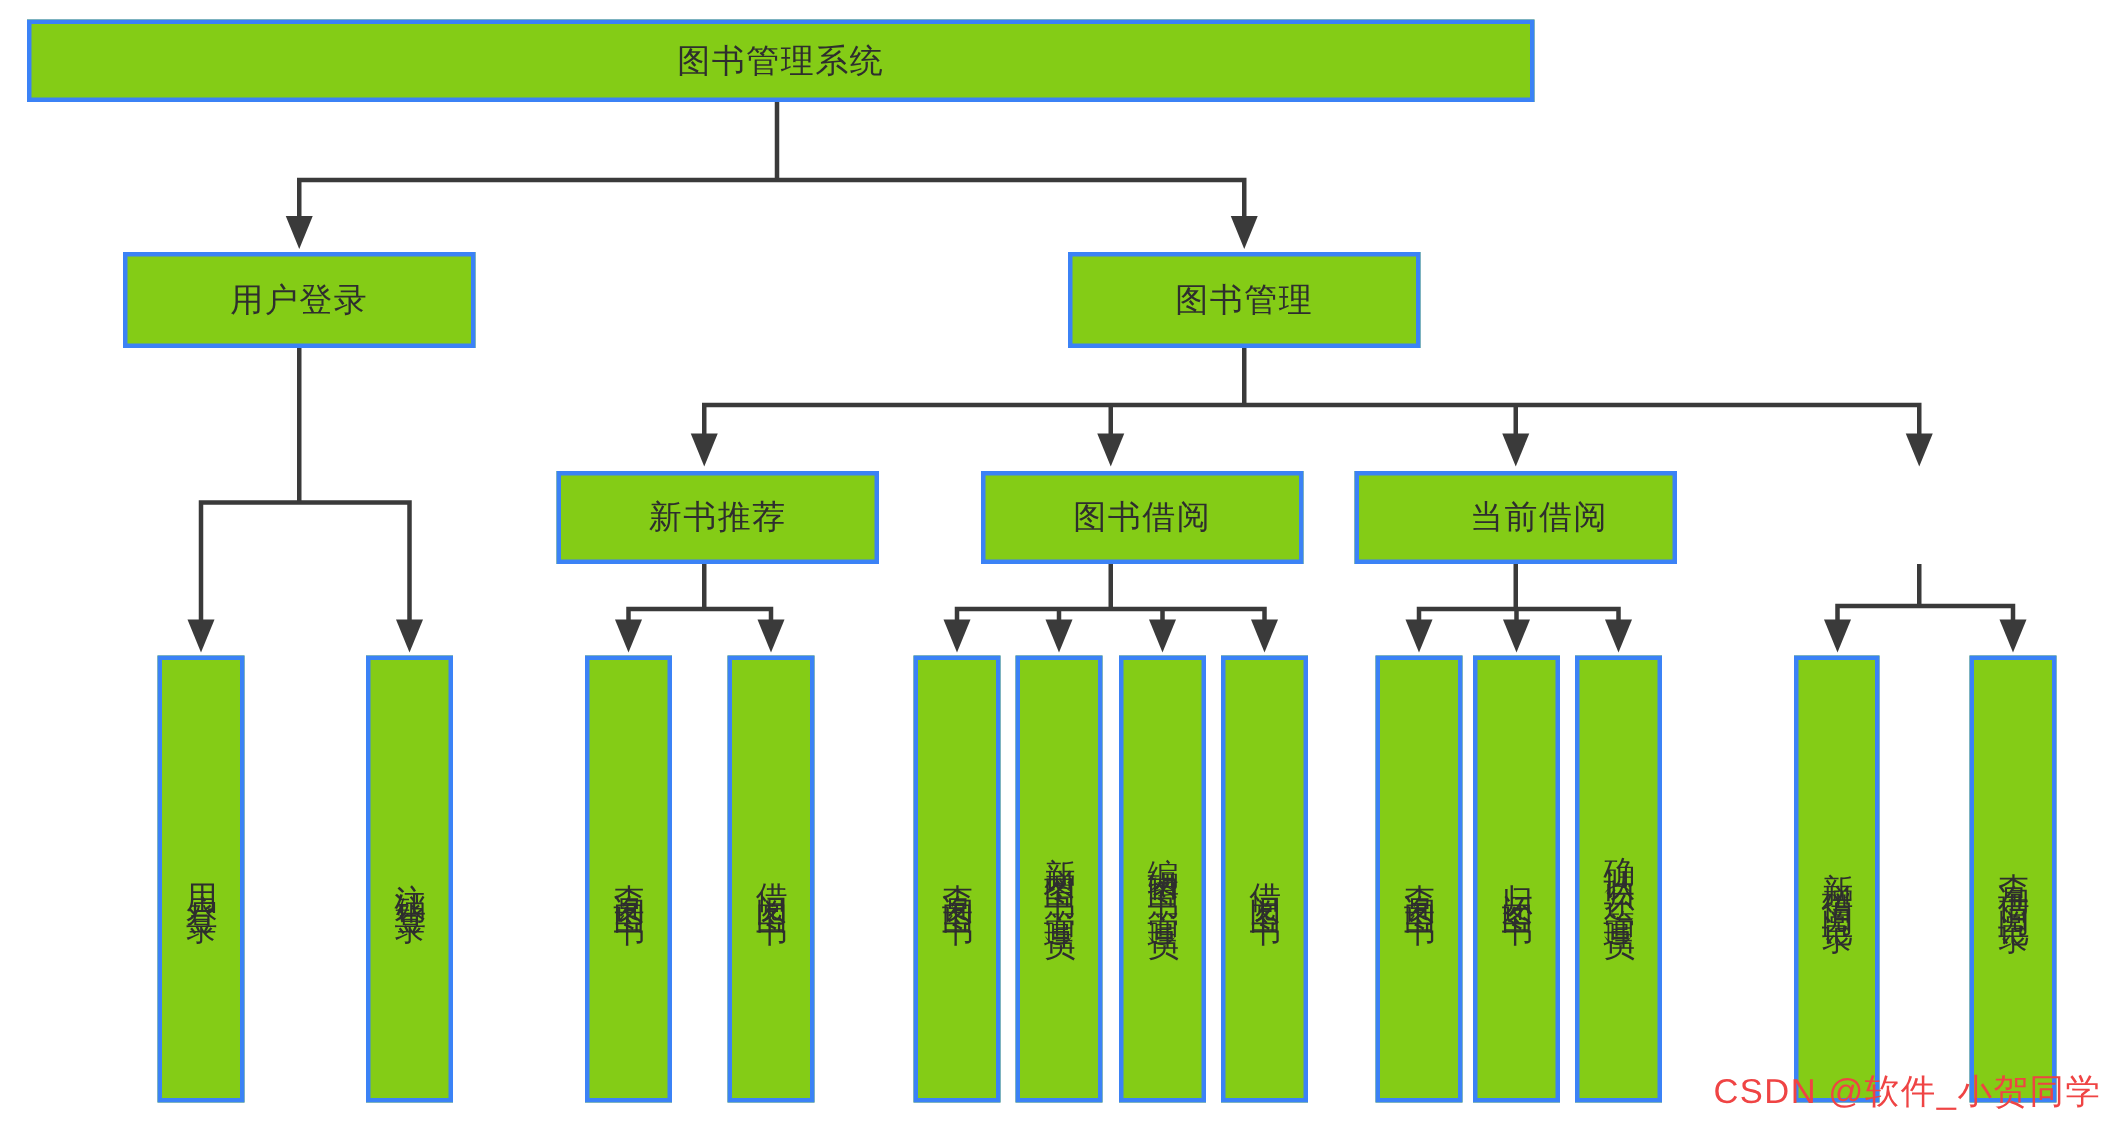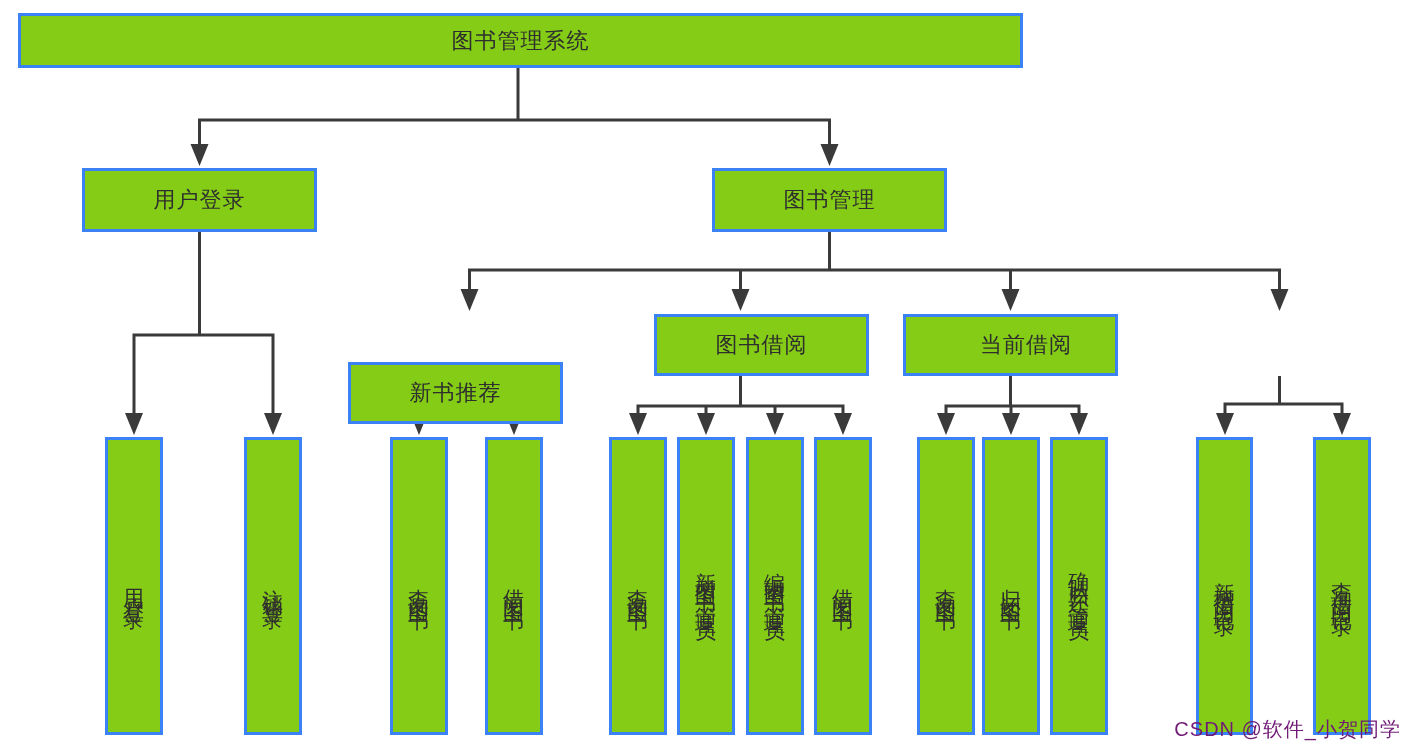--- a/index.html
+++ b/index.html
@@ -21,40 +21,40 @@
     align-items: center;
     justify-content: center;
     color: #2e2e2e;
   }
   .h { font-size: 22px; letter-spacing: 1px; white-space: nowrap; }
   .root { left: 18px;  top: 13px;  width: 1005px; height: 55px; }
   .l2   { top: 168px; width: 235px; height: 64px; }
   .l2a  { left: 82px; }
   .l2b  { left: 712px; }
   .l3   { top: 314px; width: 215px; height: 62px; }
-  .l3a  { left: 348px; margin-top: 48px; }
+  .l3a  { left: 371px; }
   .l3b  { left: 654px; }
   .l3c  { left: 903px; padding-left: 31px; }
   .l3d  { left: 1172px; }
   .leaf { top: 437px; height: 298px; width: 58px; }
   .vtext {
     writing-mode: vertical-rl;
     text-orientation: mixed;
     font-size: 21px;
     letter-spacing: 7px;
     line-height: 1;
     color: #2e2e2e;
   }
   .watermark {
     position: absolute;
     right: 4px;
     bottom: 4px;
-    font-size: 20px;
+    font-size: 23px;
     letter-spacing: 1px;
-    color: #701a75;
+    color: #ef4444;
     white-space: nowrap;
   }
 </style>
 </head>
 <body>
 
 <div class="canvas">
 
   <svg class="edges" width="1405" height="747" viewBox="0 0 1405 747">
     <g stroke="#3a3a3a" stroke-width="3" fill="none">

